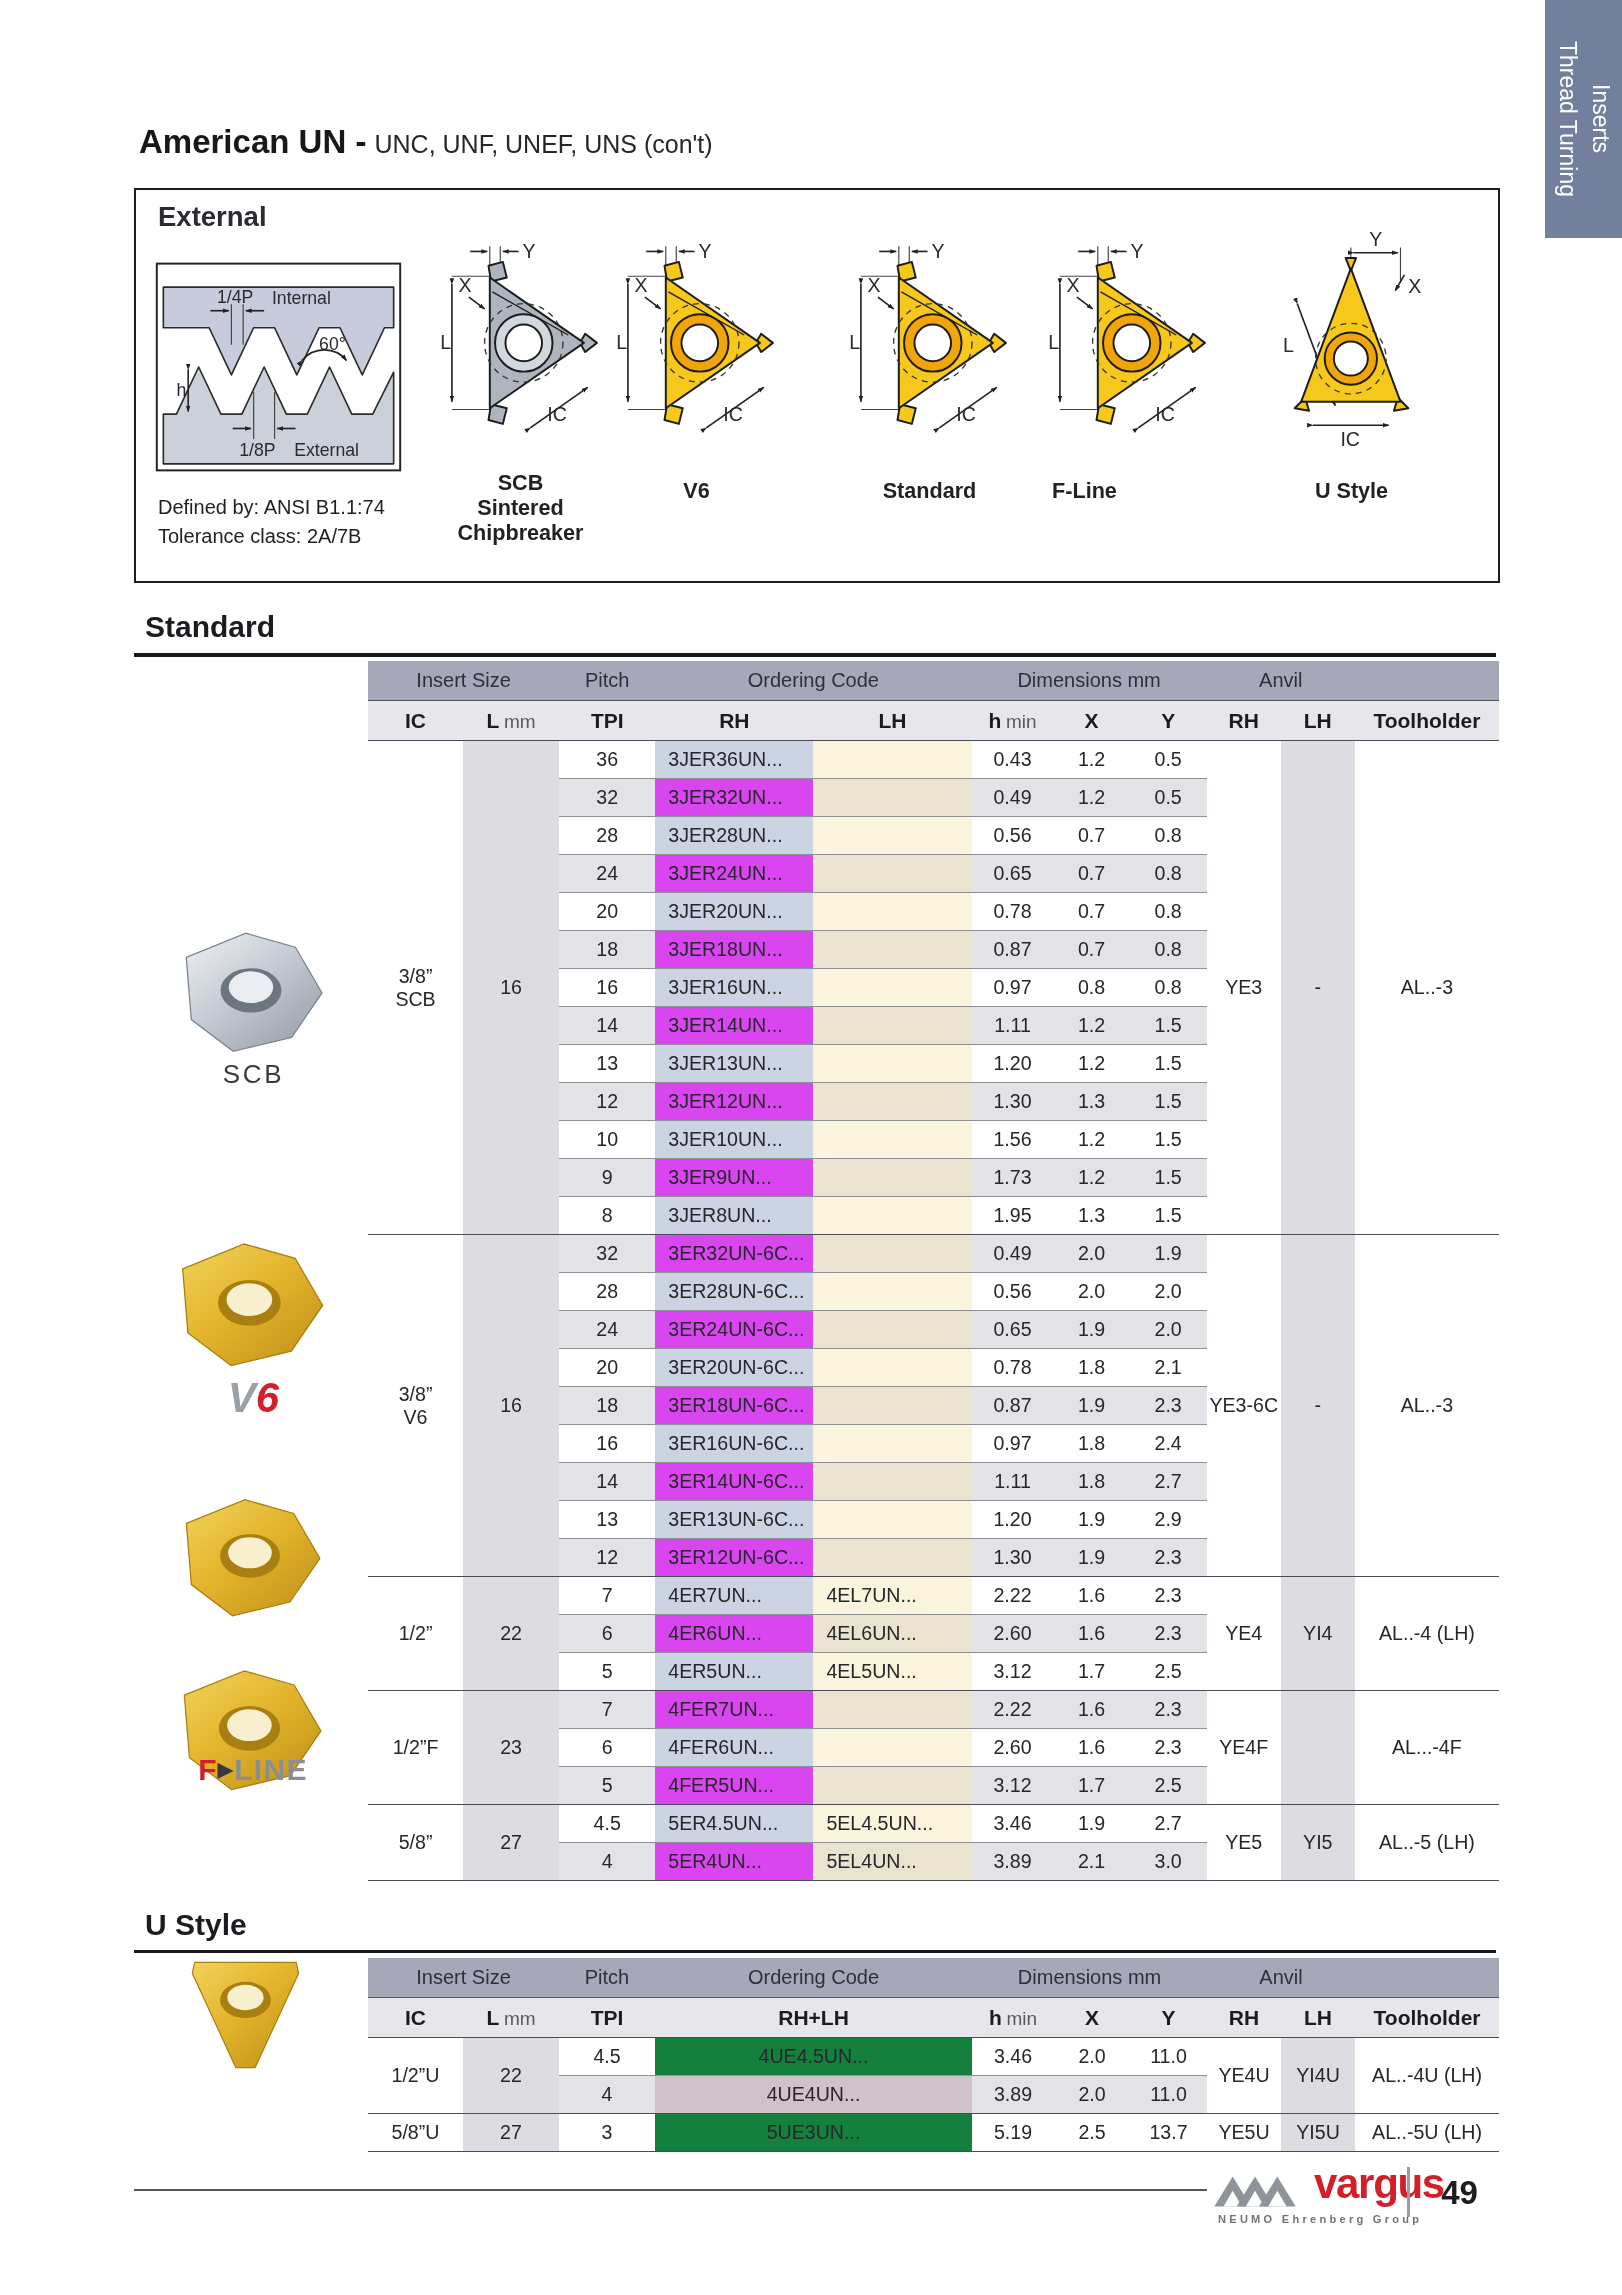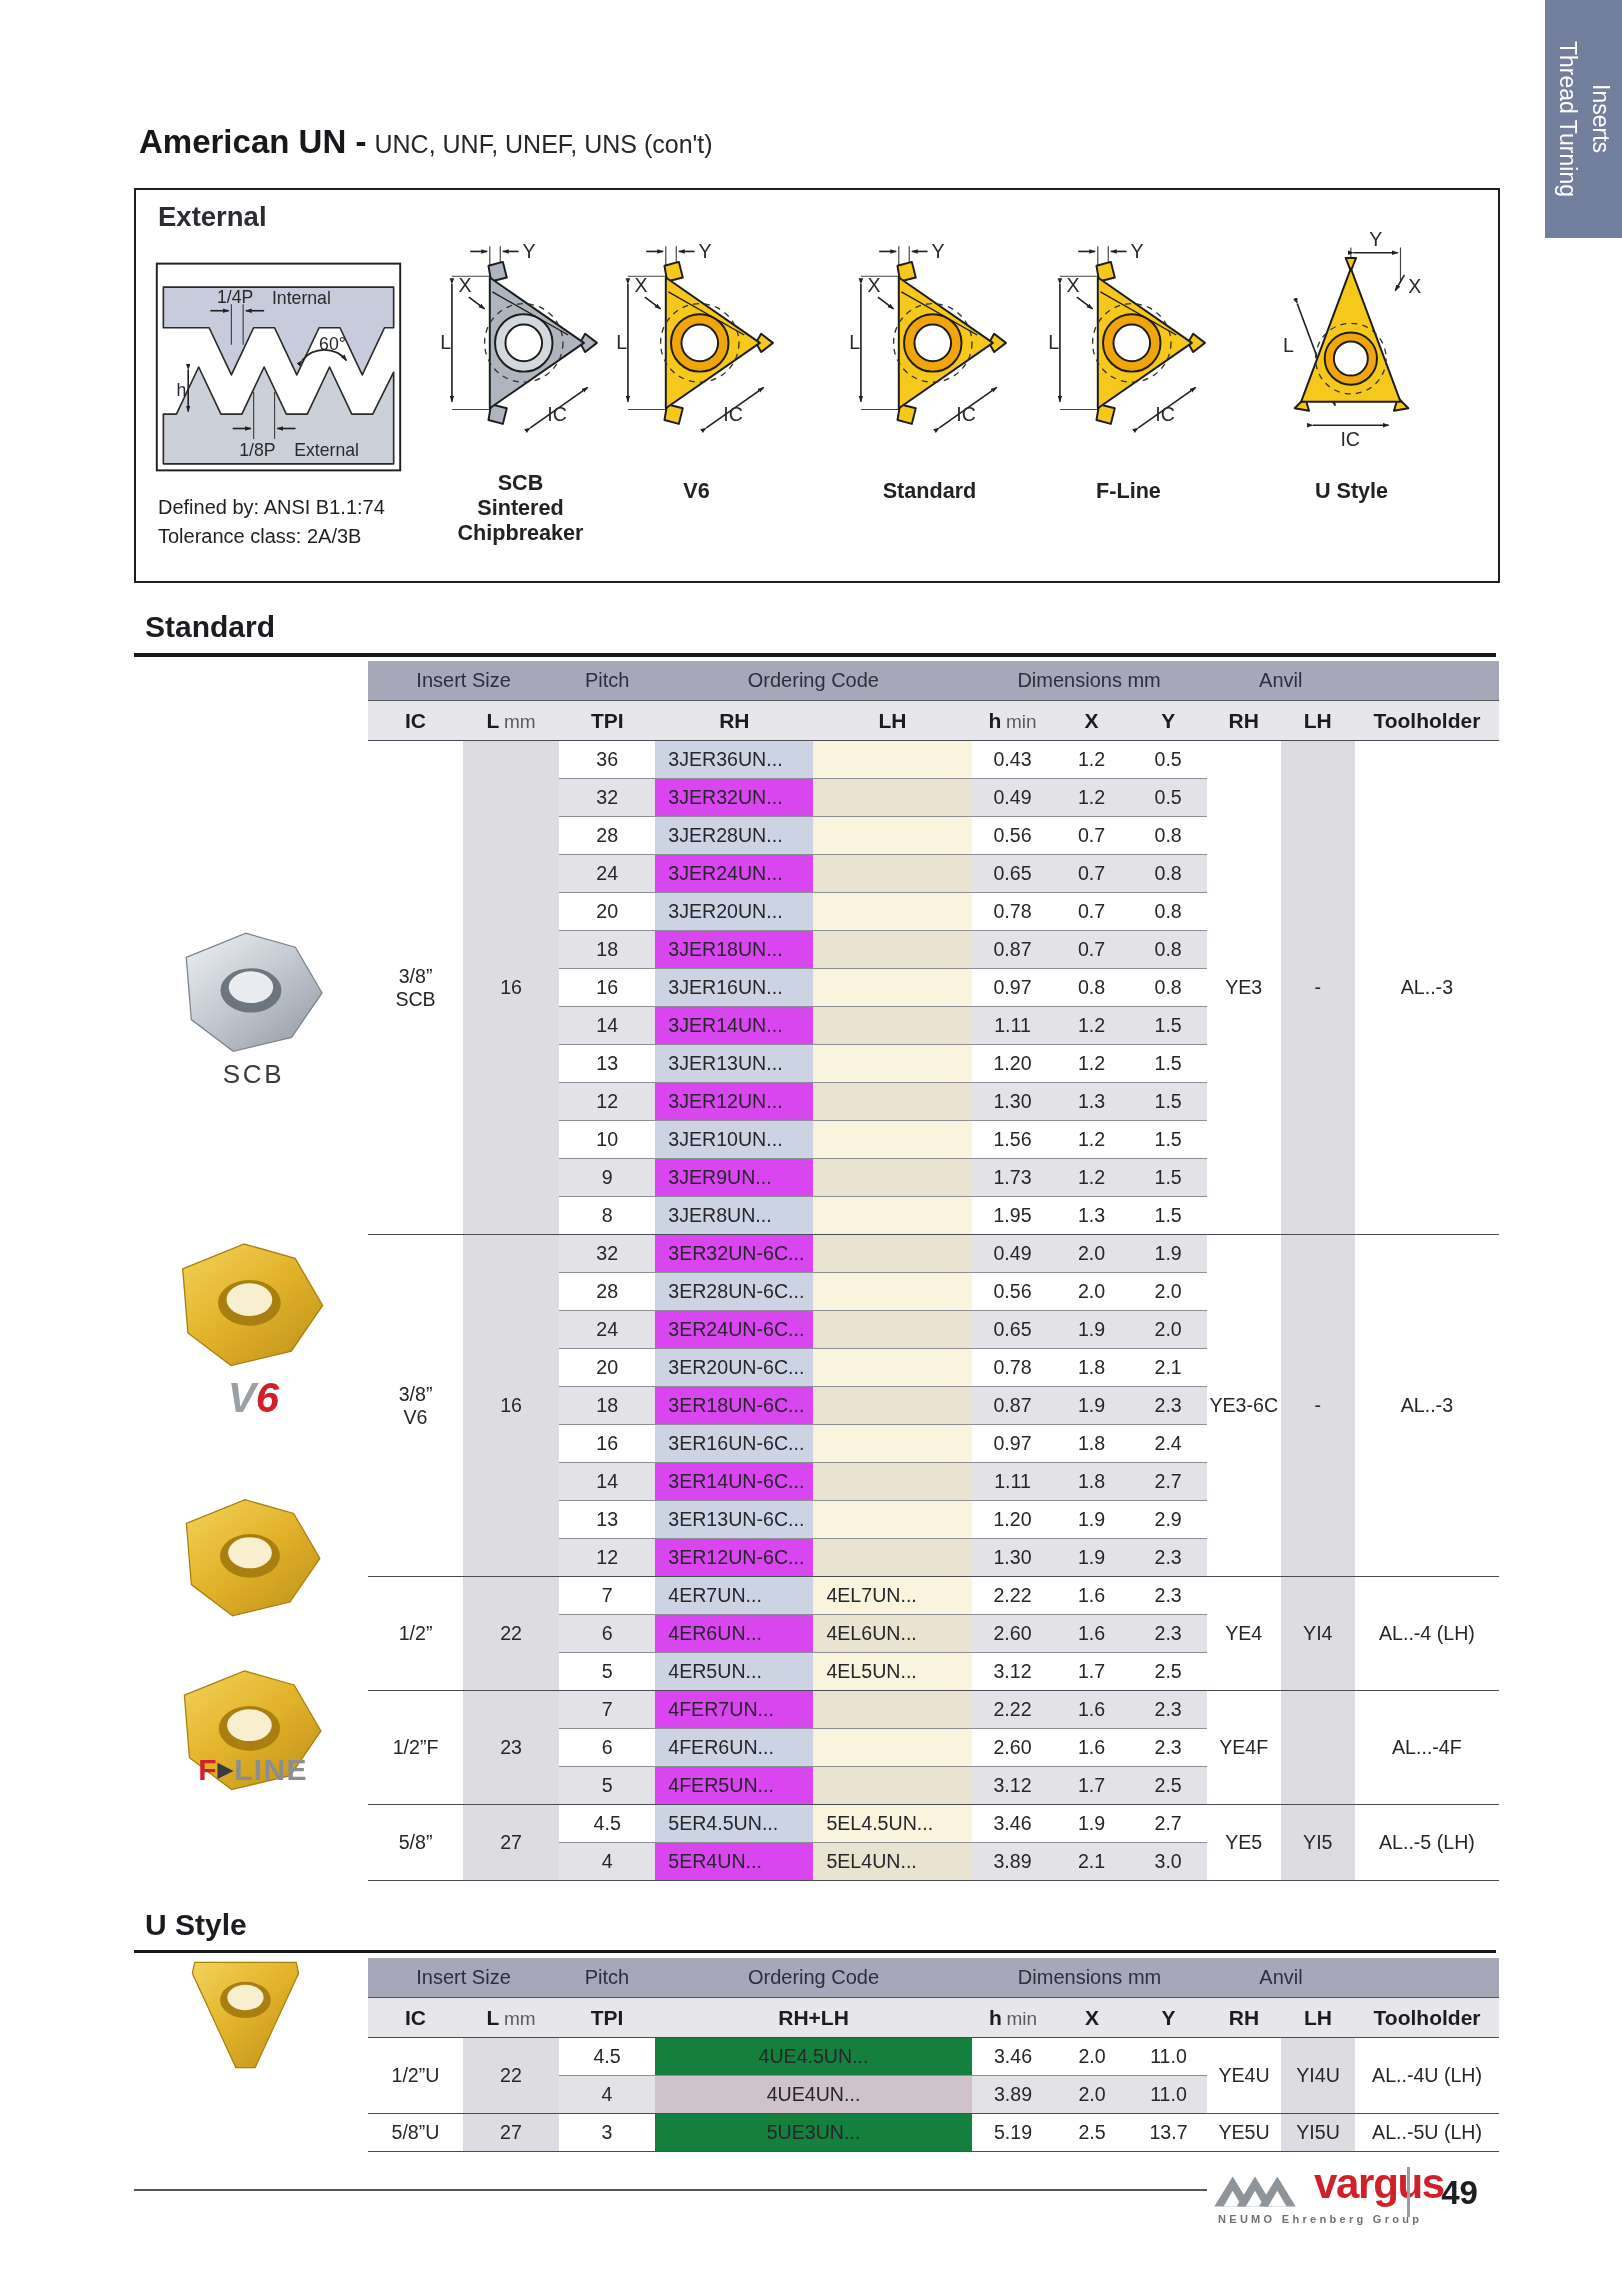--- a/index.html
+++ b/index.html
@@ -109,21 +109,21 @@
   <line x1="52" y1="166" x2="52" y2="230" class="dim" marker-start="url(#ah)" marker-end="url(#ah)"></line>
   <text x="34" y="206" class="tlab">h</text>
   <line x1="152" y1="200" x2="152" y2="272" class="thin"></line>
   <line x1="184" y1="200" x2="184" y2="272" class="thin"></line>
   <line x1="120" y1="256" x2="148" y2="256" class="dim" marker-end="url(#ah)"></line>
   <line x1="216" y1="256" x2="188" y2="256" class="dim" marker-end="url(#ah)"></line>
   <text x="130" y="298" class="tlab">1/8P</text>
   <text x="214" y="298" class="tlab">External</text>
 </svg></div>
     <div class="defined">Defined by: ANSI B1.1:74</div>
-    <div class="tol">Tolerance class: 2A/3B</div>
+    <div class="tol">Tolerance class: 2A/7B</div>
 
     <div class="dslot" id="dgScb" style="left:296px">
 <svg viewBox="0 0 270 372" width="177" height="243">
   <line x1="30" y1="80" x2="88" y2="80" class="thin"></line>
   <line x1="30" y1="284" x2="88" y2="284" class="thin"></line>
   <line x1="30" y1="92" x2="30" y2="272" class="dim" marker-start="url(#ah)" marker-end="url(#ah)"></line>
   <text x="12" y="192" class="dlab">L</text>
   <line x1="88" y1="74" x2="88" y2="34" class="thin"></line>
   <line x1="104" y1="60" x2="104" y2="34" class="thin"></line>
   <line x1="58" y1="42" x2="84" y2="42" class="dim" marker-end="url(#ah)"></line>
@@ -235,21 +235,21 @@
   <text x="118" y="340" class="dlab">IC</text>
 </svg></div>
 
     <div class="cap cap3" style="left:296px;top:280px">
       <div>SCB</div>
       <div>Sintered</div>
       <div>Chipbreaker</div>
     </div>
     <div class="cap" style="left:472px">V6</div>
     <div class="cap" style="left:705px">Standard</div>
-    <div class="cap" style="left:904px">F-Line</div>
+    <div class="cap" style="left:860px">F-Line</div>
     <div class="cap" style="left:1127px">U Style</div>
   </div>
 
   <div class="sechead" style="top:610px">Standard</div>
   <div class="rule" style="top:653px"></div>
   <div class="mount" id="stdMount" style="top:661px">
       <table class="cat">
         <colgroup>
           <col style="width: 95px;">
           <col style="width: 96px;">

